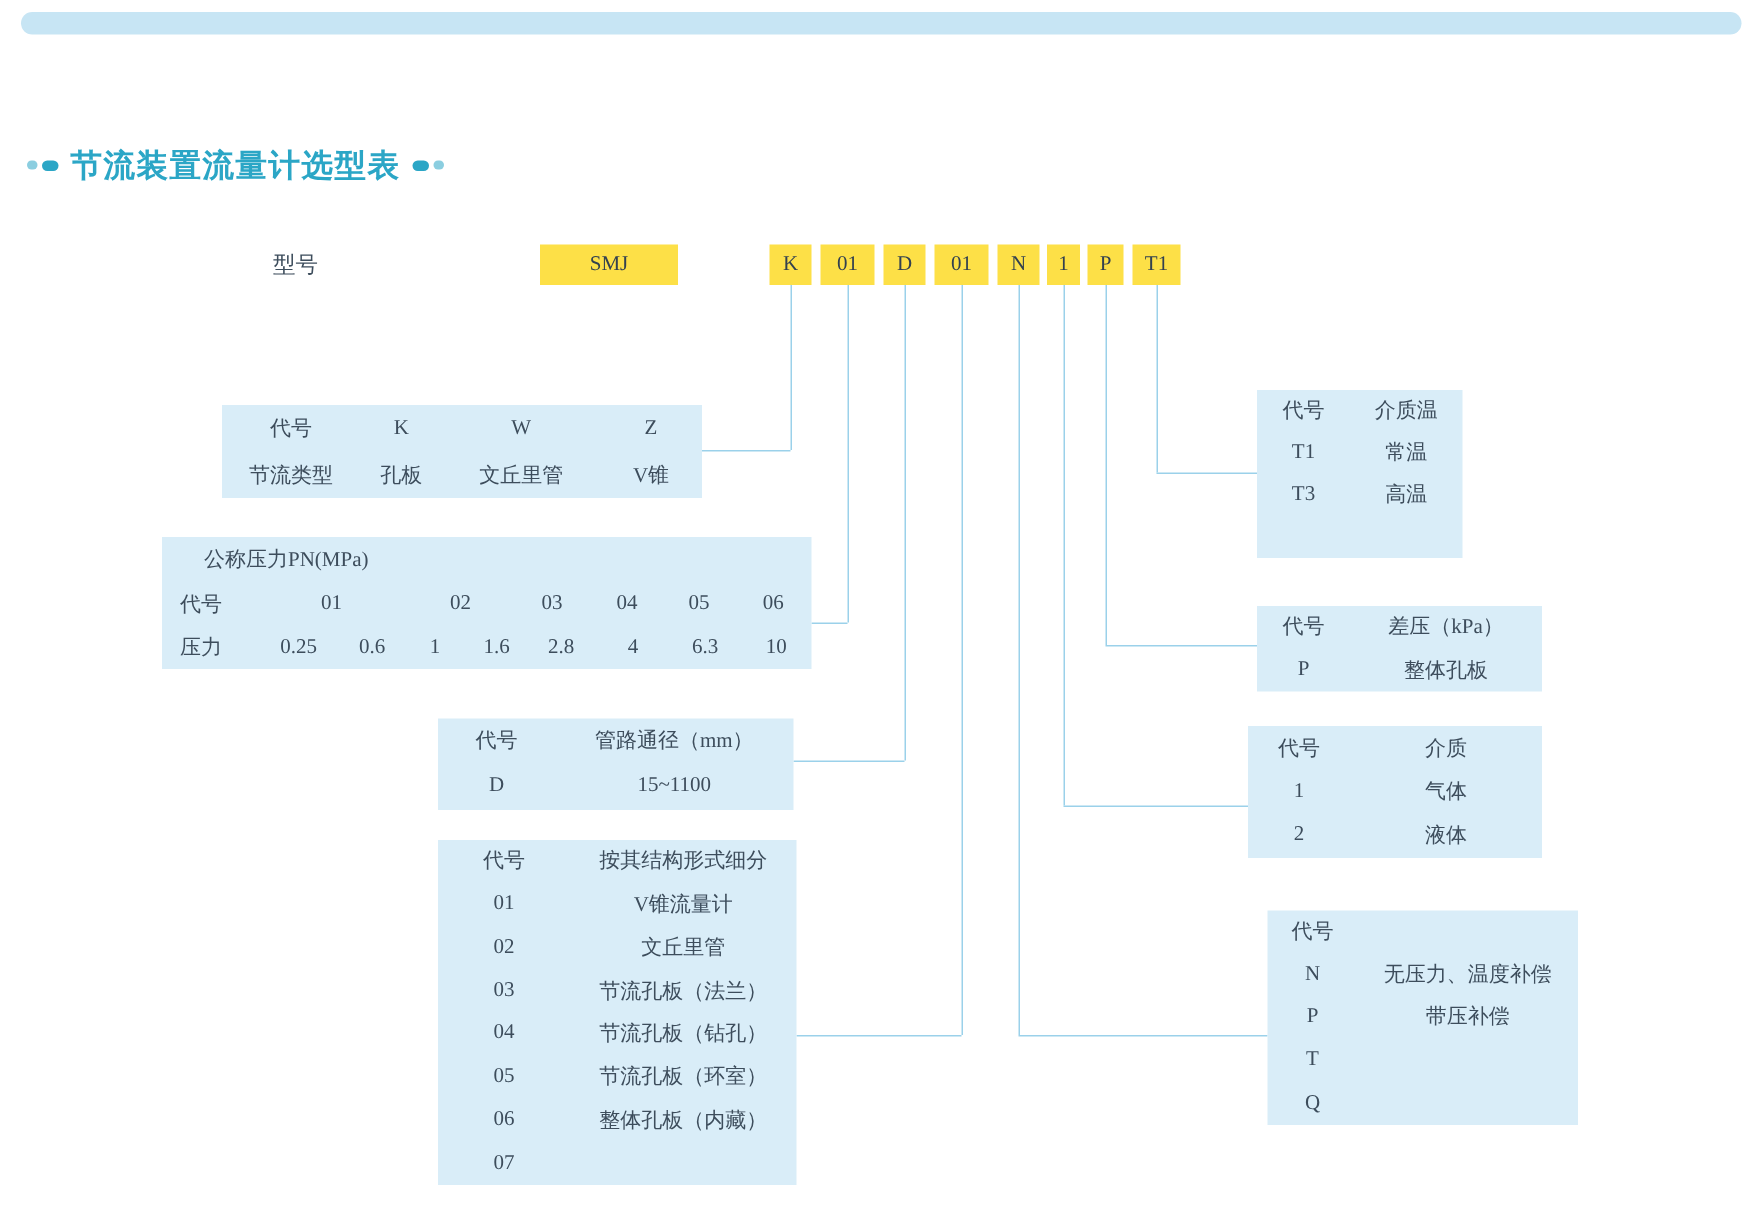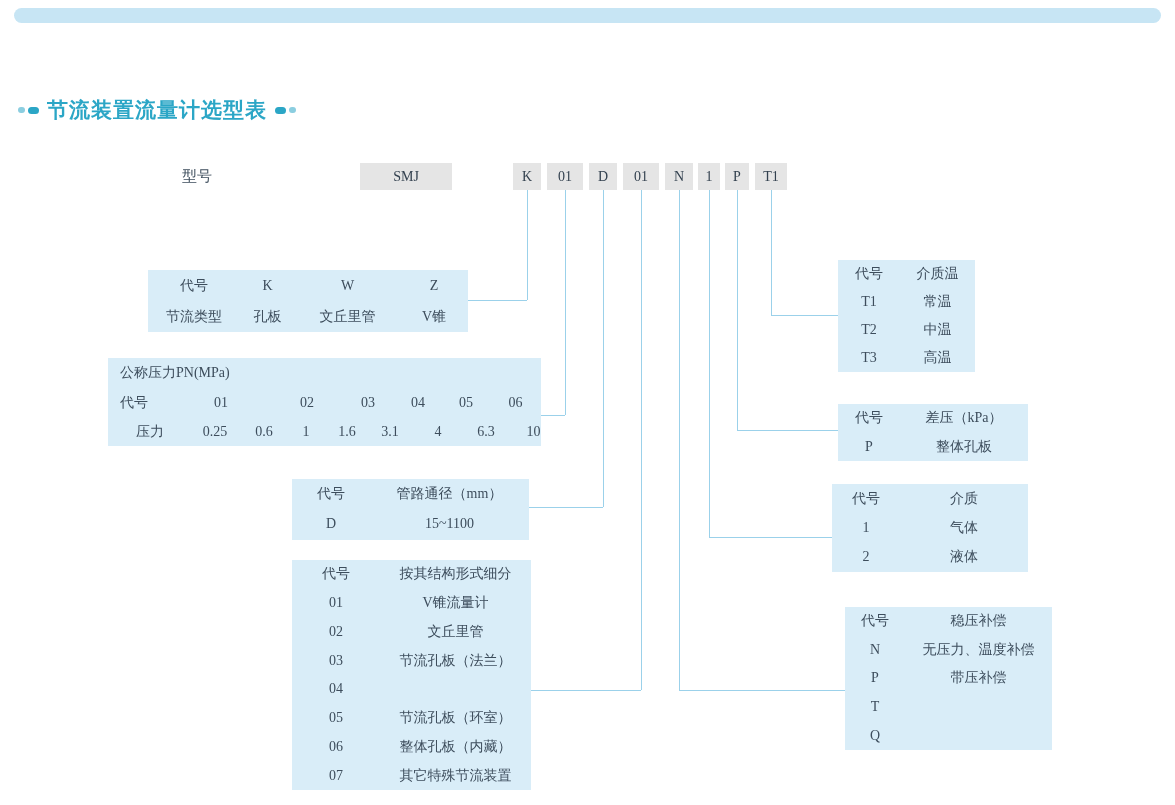--- a/index.html
+++ b/index.html
@@ -9,38 +9,38 @@
   }
   .topbar{position:absolute;left:14px;top:8px;width:1147px;height:15px;background:#c7e5f4;border-radius:8px;}
   .title-row{position:absolute;left:18px;top:96px;display:flex;align-items:center;gap:8px;}
   .title{margin:0;font-size:21px;font-weight:bold;color:#2ba6c6;letter-spacing:1px;}
   .deco{display:inline-flex;align-items:center;gap:3px;}
   .deco i{display:inline-block;border-radius:4px;background:#2ba6c6;}
   .deco .d1{width:7px;height:6px;opacity:.55;}
   .deco .d2{width:11px;height:7px;}
   .model-label{position:absolute;left:182px;top:167px;font-size:15px;}
   .code-box{
-    position:absolute;top:163px;height:27px;background:#e5e5e5;
+    position:absolute;top:163px;height:27px;background:#fde047;
     display:flex;align-items:center;justify-content:center;font-size:14px;color:#33414f;
   }
   .smj{left:360px;width:92px;}
   .line-v,.line-h{position:absolute;background:#9bd1ea;}
   .line-v{width:1px;}
   .line-h{height:1px;}
   .tbl{position:absolute;background:#d9edf8;}
   .row{display:grid;}
   .cell{display:flex;align-items:center;justify-content:center;white-space:nowrap;}
   .cell.pl{justify-content:flex-start;padding-left:12px;}
   
   .t-throttle{left:148px;top:270px;width:320px;height:62px;}
   .t-throttle .row{grid-template-columns:92px 55px 105px 68px;grid-auto-rows:31px;}
   .t-pressure{left:108px;top:358px;width:433px;height:88px;}
-  .t-pressure .trow{height:30px;display:flex;align-items:center;padding-left:12px;}
+  .t-pressure .trow{height:30px;display:flex;align-items:center;padding-left:28px;}
   .t-pressure .crow{grid-template-columns:62px 102px 70px 52px 48px 48px 51px;grid-auto-rows:29px;}
-  .t-pressure .vrow{grid-template-columns:62px 58px 40px 44px 38px 48px 48px 48px 47px;grid-auto-rows:29px;padding-left:16px;}
+  .t-pressure .vrow{grid-template-columns:62px 58px 40px 44px 38px 48px 48px 48px 47px;grid-auto-rows:29px;}
   .t-diameter{left:292px;top:479px;width:237px;height:61px;}
   .t-diameter .row{grid-template-columns:78px 159px;grid-auto-rows:30px;}
   .t-structure{left:292px;top:560px;width:239px;height:230px;}
   .t-structure .row{grid-template-columns:88px 151px;grid-auto-rows:28.75px;}
   .t-temp{left:838px;top:260px;width:137px;height:112px;}
   .t-temp .row{grid-template-columns:62px 75px;grid-auto-rows:28px;}
   .t-dp{left:838px;top:404px;width:190px;height:57px;}
   .t-dp .row{grid-template-columns:62px 128px;grid-auto-rows:28.5px;}
   .t-medium{left:832px;top:484px;width:196px;height:88px;}
   .t-medium .row{grid-template-columns:68px 128px;grid-auto-rows:29.3px;}
@@ -120,21 +120,21 @@
       <div class="cell">04</div>
       <div class="cell">05</div>
       <div class="cell">06</div>
     </div>
     <div class="row vrow">
       <div class="cell pl">压力</div>
       <div class="cell">0.25</div>
       <div class="cell">0.6</div>
       <div class="cell">1</div>
       <div class="cell">1.6</div>
-      <div class="cell">3.1</div>
+      <div class="cell">2.8</div>
       <div class="cell">4</div>
       <div class="cell">6.3</div>
       <div class="cell">10</div>
     </div>
   </div>
 
   <div class="tbl t-diameter">
     <div class="row">
       <div class="cell">代号</div>
       <div class="cell">管路通径（mm）</div>
@@ -157,49 +157,45 @@
     <div class="row">
       <div class="cell">02</div>
       <div class="cell">文丘里管</div>
     </div>
     <div class="row">
       <div class="cell">03</div>
       <div class="cell">节流孔板（法兰）</div>
     </div>
     <div class="row">
       <div class="cell">04</div>
+      <div class="cell">节流孔板（钻孔）</div>
     </div>
     <div class="row">
       <div class="cell">05</div>
       <div class="cell">节流孔板（环室）</div>
     </div>
     <div class="row">
       <div class="cell">06</div>
       <div class="cell">整体孔板（内藏）</div>
     </div>
     <div class="row">
       <div class="cell">07</div>
-      <div class="cell">其它特殊节流装置</div>
     </div>
   </div>
 
   <div class="tbl t-temp">
     <div class="row">
       <div class="cell">代号</div>
       <div class="cell">介质温</div>
     </div>
     <div class="row">
       <div class="cell">T1</div>
       <div class="cell">常温</div>
     </div>
     <div class="row">
-      <div class="cell">T2</div>
-      <div class="cell">中温</div>
-    </div>
-    <div class="row">
       <div class="cell">T3</div>
       <div class="cell">高温</div>
     </div>
   </div>
 
   <div class="tbl t-dp">
     <div class="row">
       <div class="cell">代号</div>
       <div class="cell">差压（kPa）</div>
     </div>
@@ -220,21 +216,20 @@
     </div>
     <div class="row">
       <div class="cell">2</div>
       <div class="cell">液体</div>
     </div>
   </div>
 
   <div class="tbl t-comp">
     <div class="row">
       <div class="cell">代号</div>
-      <div class="cell">稳压补偿</div>
     </div>
     <div class="row">
       <div class="cell">N</div>
       <div class="cell">无压力、温度补偿</div>
     </div>
     <div class="row">
       <div class="cell">P</div>
       <div class="cell">带压补偿</div>
     </div>
     <div class="row">

